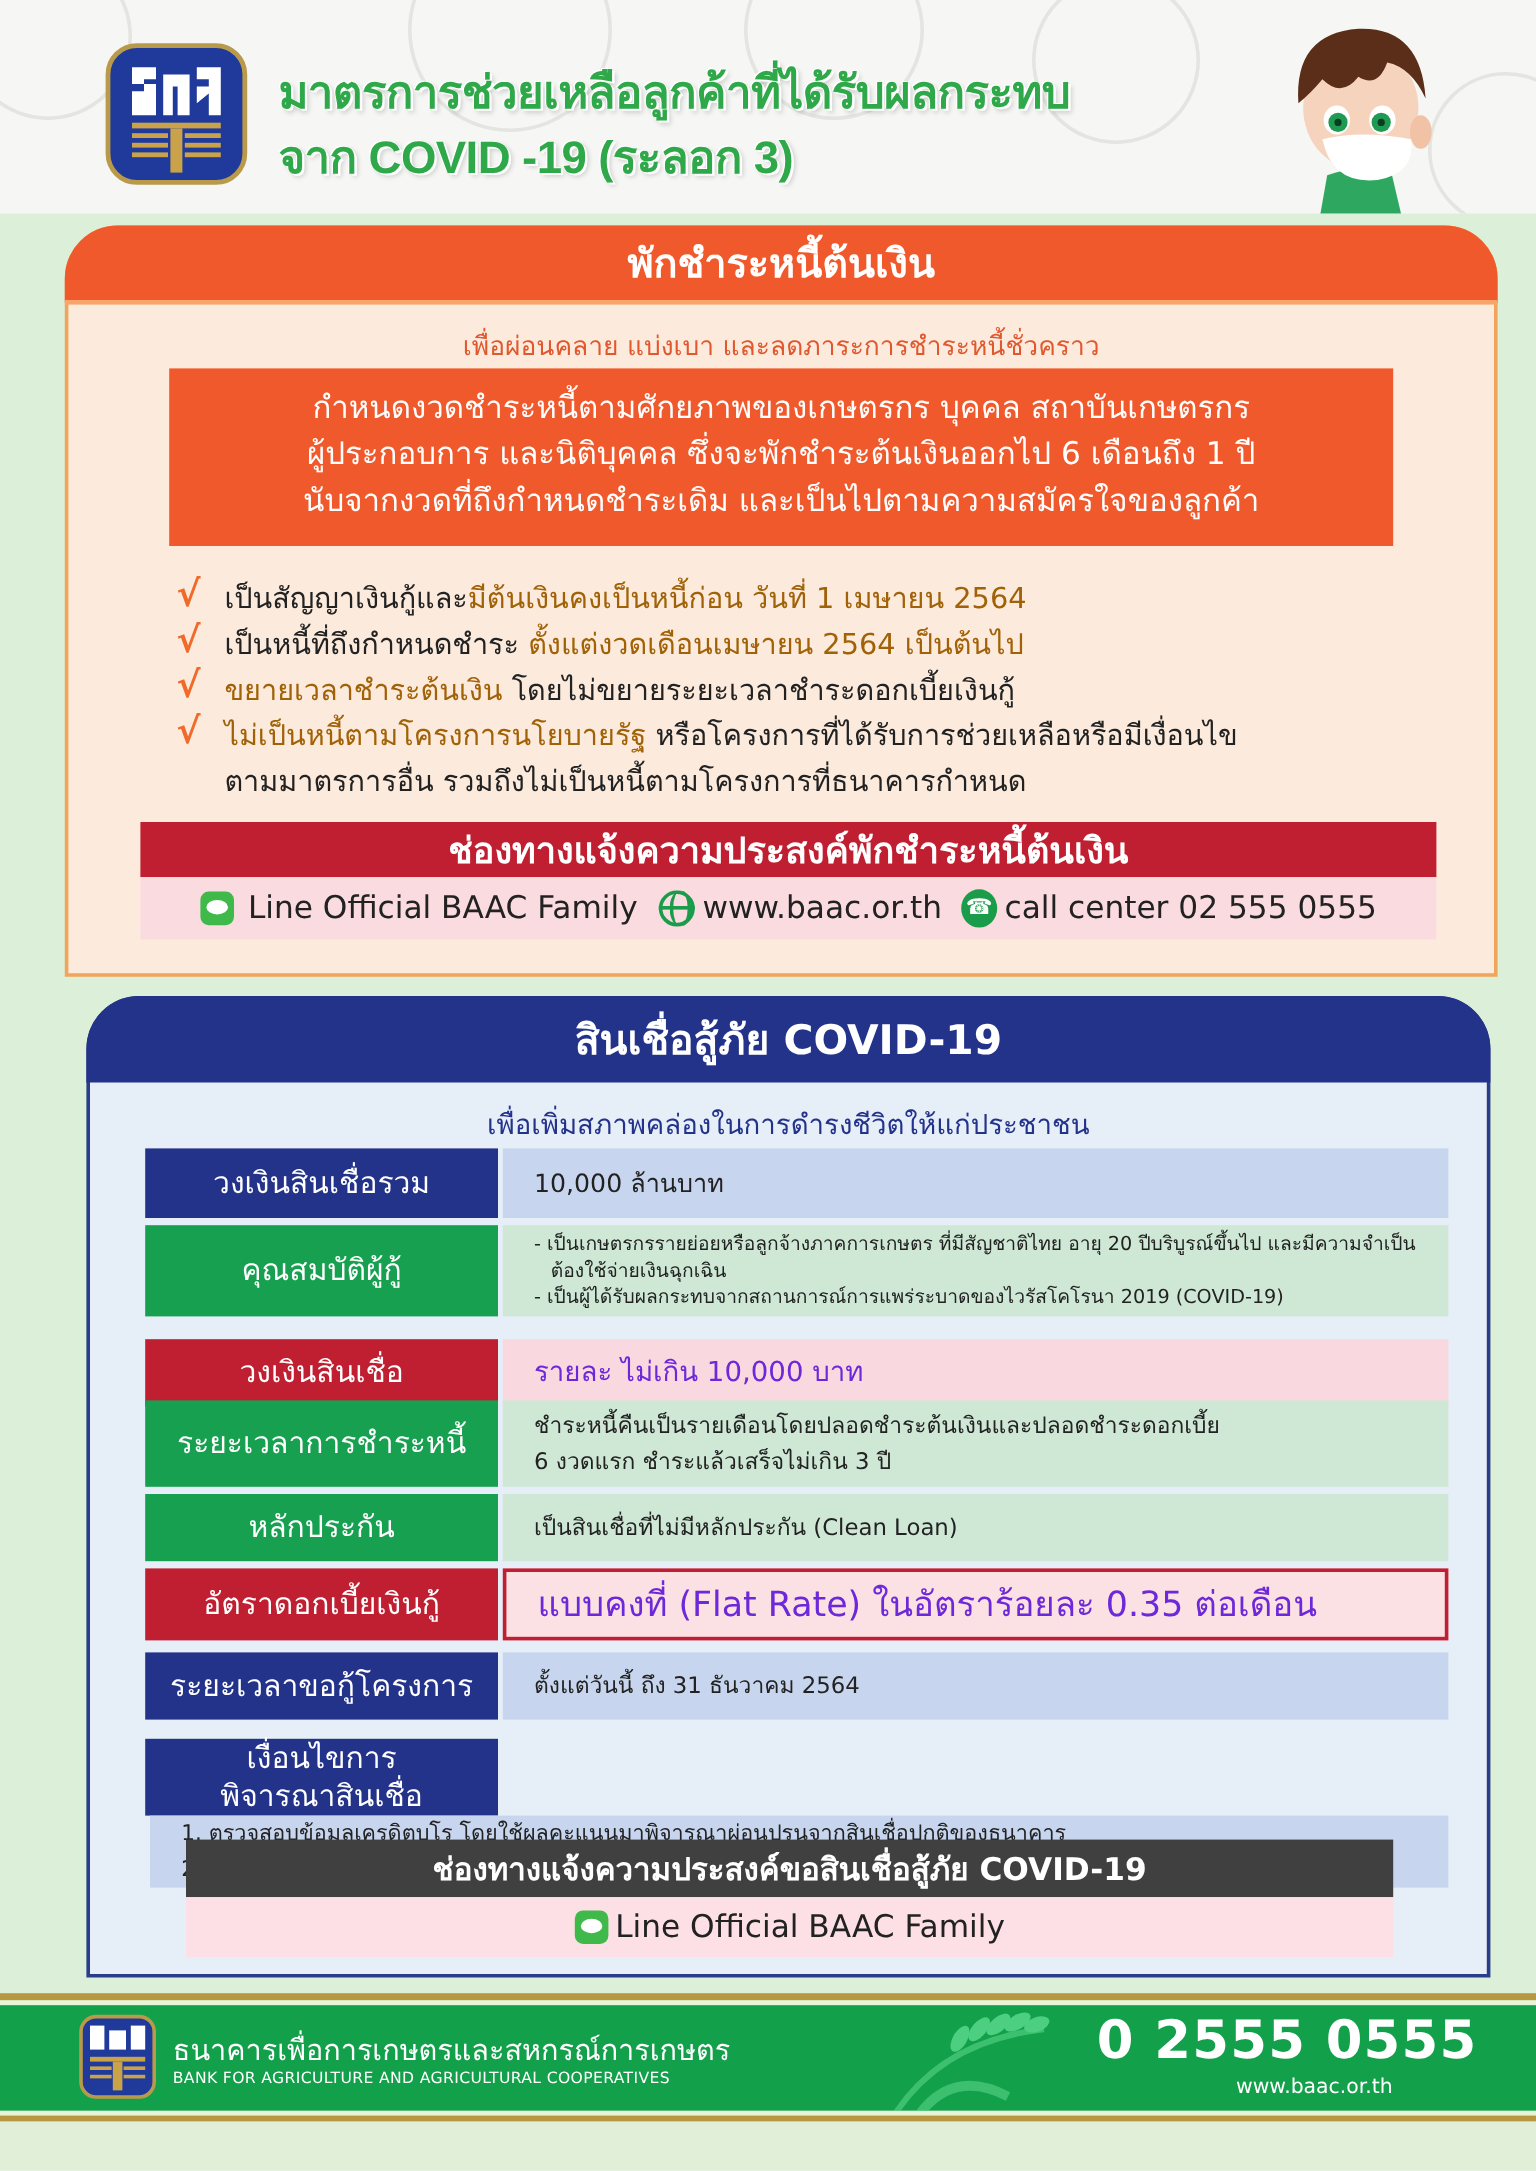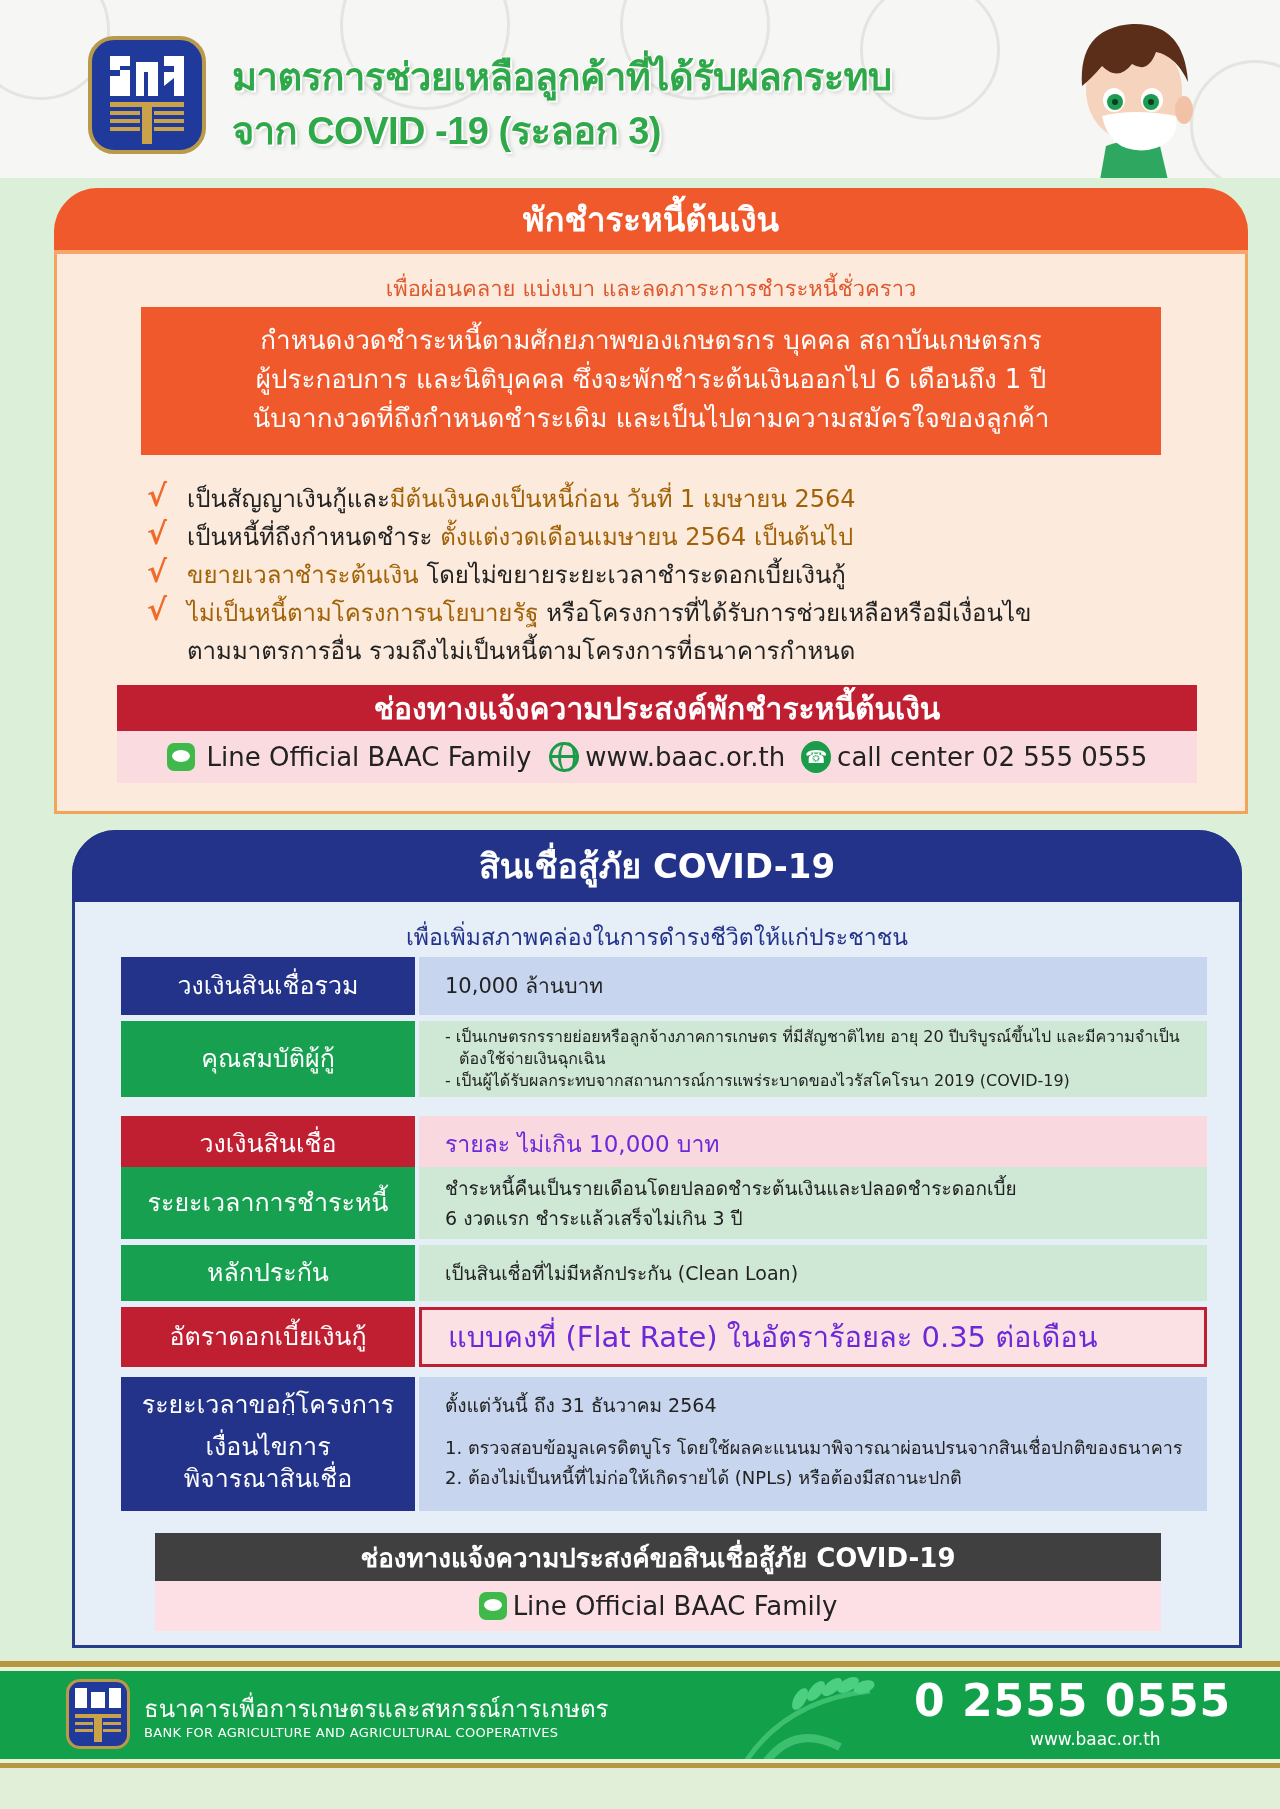--- a/index.html
+++ b/index.html
@@ -329,21 +329,21 @@
       </div>
     </div>
 
     <div class="row" style="top:544px;height:56px;">
       <div class="lab blue">ระยะเวลาขอกู้โครงการ</div>
       <div class="val blue" style="font-size:19px;">
         <div>ตั้งแต่วันนี้ ถึง 31 ธันวาคม 2564</div>
       </div>
     </div>
 
-    <div class="row" style="top:582px;height:96px;">
+    <div class="row" style="top:616px;height:96px;flex-direction:column;">
       <div class="lab blue" style="flex-direction:column;">
         <div>เงื่อนไขการ</div>
         <div>พิจารณาสินเชื่อ</div>
       </div>
       <div class="val blue" style="font-size:18px;">
         <div>1. ตรวจสอบข้อมูลเครดิตบูโร โดยใช้ผลคะแนนมาพิจารณาผ่อนปรนจากสินเชื่อปกติของธนาคาร</div>
         <div>2. ต้องไม่เป็นหนี้ที่ไม่ก่อให้เกิดรายได้ (NPLs) หรือต้องมีสถานะปกติ</div>
       </div>
     </div>
 

